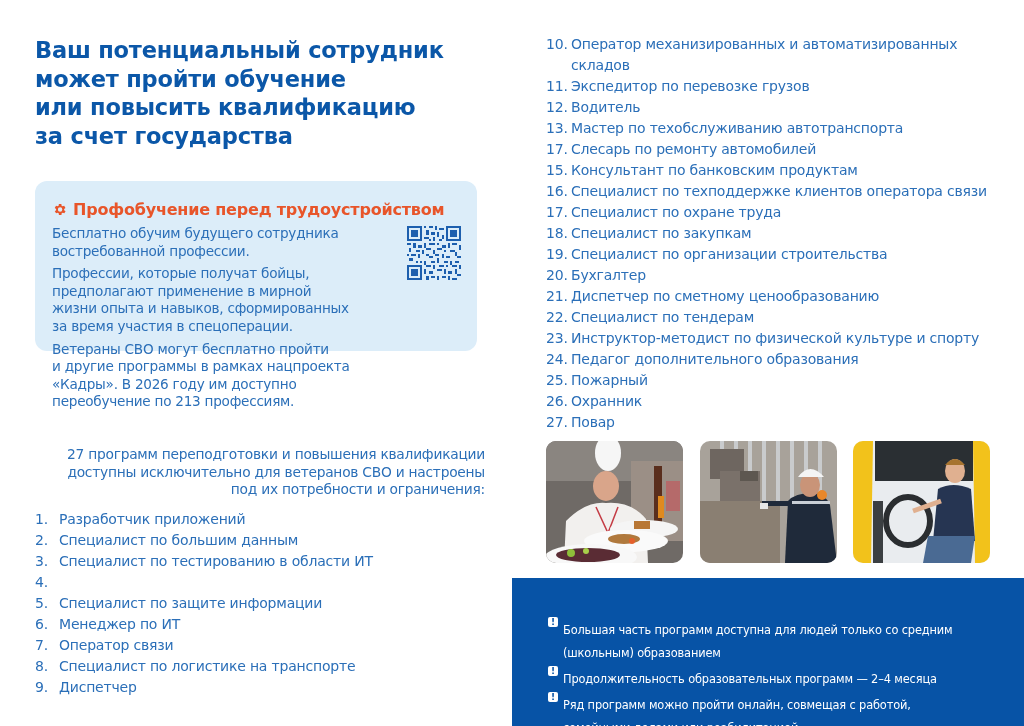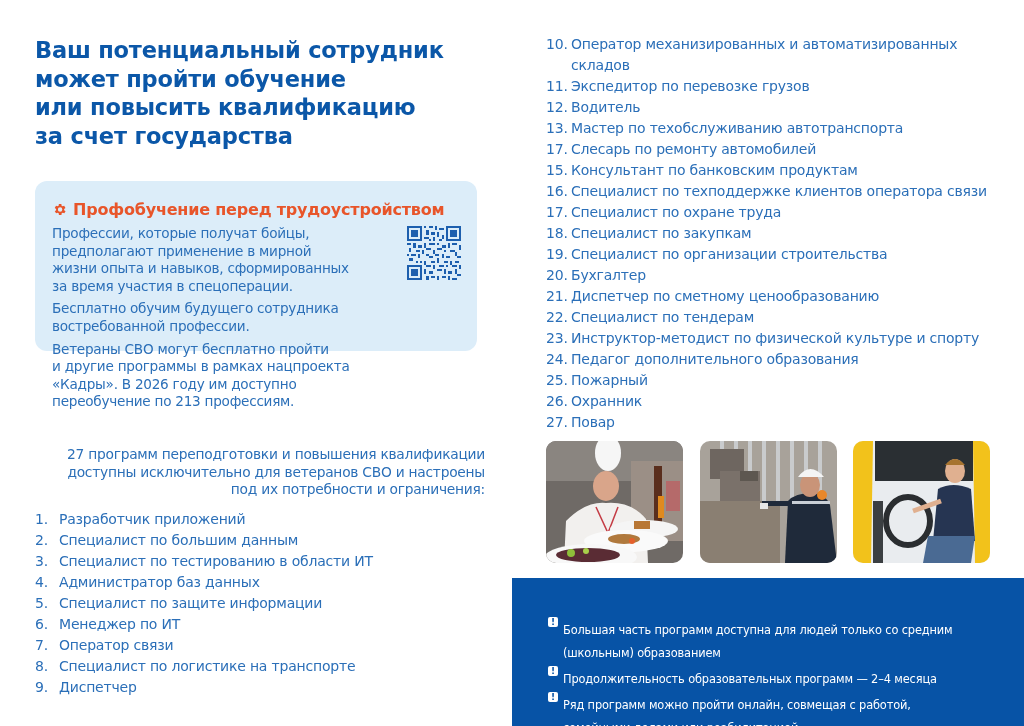--- a/index.html
+++ b/index.html
@@ -76,28 +76,28 @@
   <div class="card-head">
     <svg class="gear" viewBox="0 0 24 24">
       <path fill="#e8552a" d="M19.4 13a7.5 7.5 0 0 0 0-2l2.1-1.6-2-3.5-2.5 1a7.7 7.7 0 0 0-1.7-1L15 3.2h-4l-.4 2.7a7.7 7.7 0 0 0-1.7 1l-2.5-1-2 3.5L6.6 11a7.5 7.5 0 0 0 0 2l-2.1 1.6 2 3.5 2.5-1a7.7 7.7 0 0 0 1.7 1l.4 2.7h4l.4-2.7a7.7 7.7 0 0 0 1.7-1l2.5 1 2-3.5zM13 15.5a3.5 3.5 0 1 1 0-7 3.5 3.5 0 0 1 0 7z"></path>
       <circle cx="12" cy="12" r="2.2" fill="#dcedf9"></circle>
     </svg>
     <span>Профобучение перед трудоустройством</span>
   </div>
 
   <div class="card-body">
     <p>
+      <span>Бесплатно обучим будущего сотрудника</span>
+      <span>востребованной профессии.</span>
+    </p>
+    <p>
       <span>Профессии, которые получат бойцы,</span>
       <span>предполагают применение в мирной</span>
       <span>жизни опыта и навыков, сформированных</span>
       <span>за время участия в спецоперации.</span>
-    </p>
-    <p>
-      <span>Бесплатно обучим будущего сотрудника</span>
-      <span>востребованной профессии.</span>
     </p>
     <p>
       <span>Ветераны СВО могут бесплатно пройти</span>
       <span>и другие программы в рамках нацпроекта</span>
       <span>«Кадры». В 2026 году им доступно</span>
       <span>переобучение по 213 профессиям.</span>
     </p>
   </div>
 
   <svg class="qr" viewBox="0 0 25 25" shape-rendering="crispEdges">
@@ -193,21 +193,20 @@
   <li>
       <span class="num">2.</span>
       <span class="txt">Специалист по большим данным</span>
     </li>
   <li>
       <span class="num">3.</span>
       <span class="txt">Специалист по тестированию в области ИТ</span>
     </li>
   <li>
       <span class="num">4.</span>
-      <span class="txt">Администратор баз данных</span>
     </li>
   <li>
       <span class="num">5.</span>
       <span class="txt">Специалист по защите информации</span>
     </li>
   <li>
       <span class="num">6.</span>
       <span class="txt">Менеджер по ИТ</span>
     </li>
   <li>

